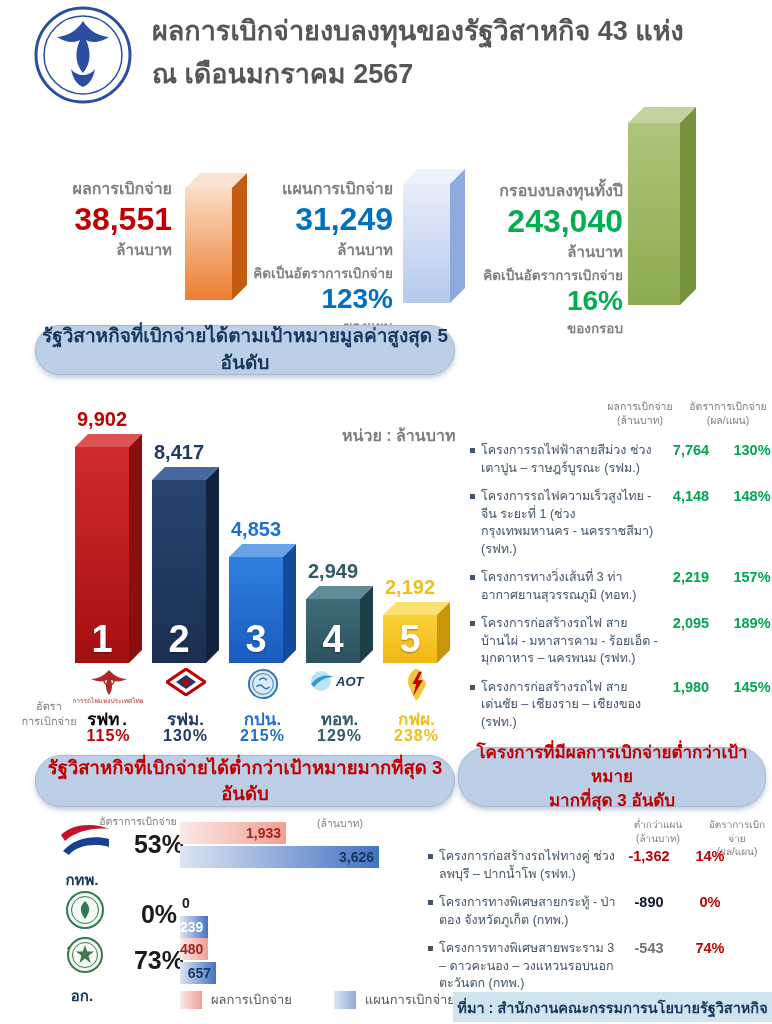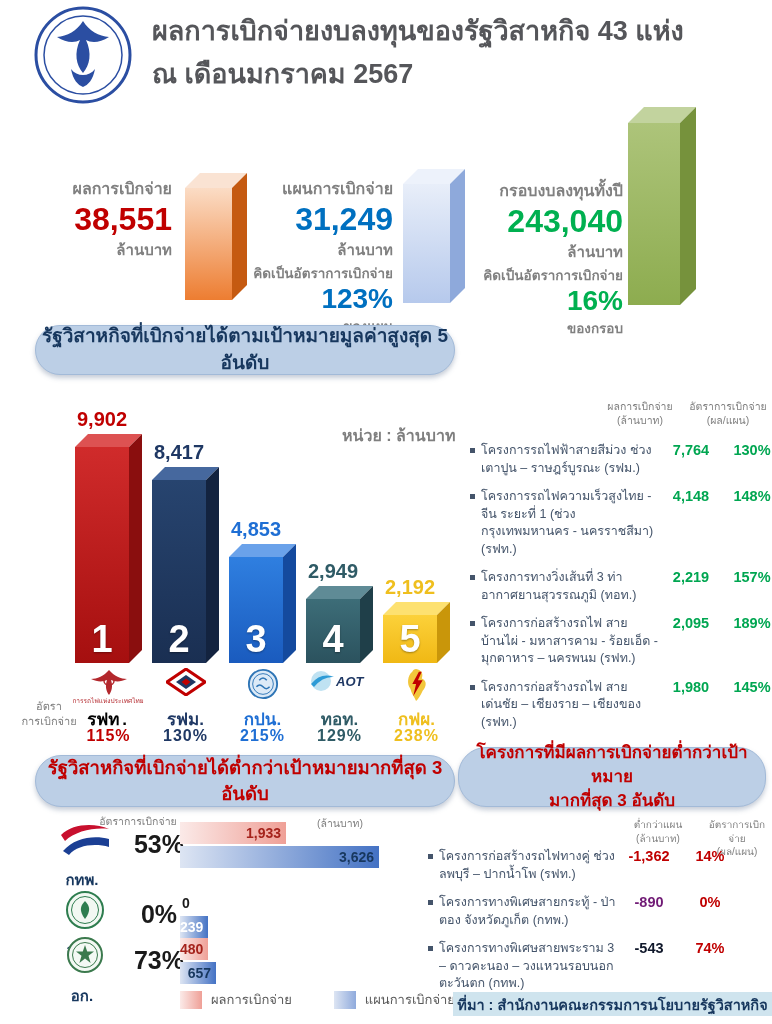--- a/index.html
+++ b/index.html
@@ -75,21 +75,21 @@
 
   
   #b3-legend{position:absolute;left:180px;top:989px;display:flex;}
   .leg{display:flex;align-items:center;margin-right:42px;}
   .leg-sw{width:22px;height:18px;margin-right:9px;}
   .leg-pink{background:linear-gradient(90deg,#FBEAE8,#EFA097);}
   .leg-blue{background:linear-gradient(90deg,#DDE5F3,#8FAADC);}
   .leg-lab{font-size:13px;color:#595959;}
 
   
-  .footer{position:absolute;left:453px;top:992px;width:319px;height:24px;background:#CFE4EE;
+  .footer{position:absolute;left:453px;top:992px;width:319px;height:30px;background:#CFE4EE;
           color:#17375E;font-weight:bold;font-size:14.5px;display:flex;align-items:center;
           justify-content:center;}
 </style>
 </head>
 <body>
 
 <div id="canvas">
 
   <span class="hdr-logo">
     <svg width="102" height="100" viewBox="0 0 100 100">
@@ -377,27 +377,27 @@
   <div id="bottom3-proj-rows" class="rows" style="left:428px;top:848px;width:344px;">
       <div class="prow">
         <span class="pbullet"></span>
         <div class="pname">โครงการก่อสร้างรถไฟทางคู่ ช่วงลพบุรี – ปากน้ำโพ (รฟท.)</div>
         <div class="pval" style="color: rgb(192, 0, 0);">-1,362</div>
         <div class="prate" style="color: rgb(192, 0, 0);">14%</div>
       </div>
       <div class="prow">
         <span class="pbullet"></span>
         <div class="pname">โครงการทางพิเศษสายกระทู้ - ป่าตอง จังหวัดภูเก็ต (กทพ.)</div>
-        <div class="pval" style="color: #701a75;">-890</div>
+        <div class="pval" style="color: #0f172a;">-890</div>
         <div class="prate" style="color: rgb(192, 0, 0);">0%</div>
       </div>
       <div class="prow">
         <span class="pbullet"></span>
         <div class="pname">โครงการทางพิเศษสายพระราม 3 – ดาวคะนอง – วงแหวนรอบนอกตะวันตก (กทพ.)</div>
-        <div class="pval" style="color: #0f172a;">-543</div>
+        <div class="pval" style="color: #737373;">-543</div>
         <div class="prate" style="color: rgb(192, 0, 0);">74%</div>
       </div>
     </div>
 
   <div class="footer">
     <span>ที่มา : สำนักงานคณะกรรมการนโยบายรัฐวิสาหกิจ</span>
   </div>
 
 </div>
 

